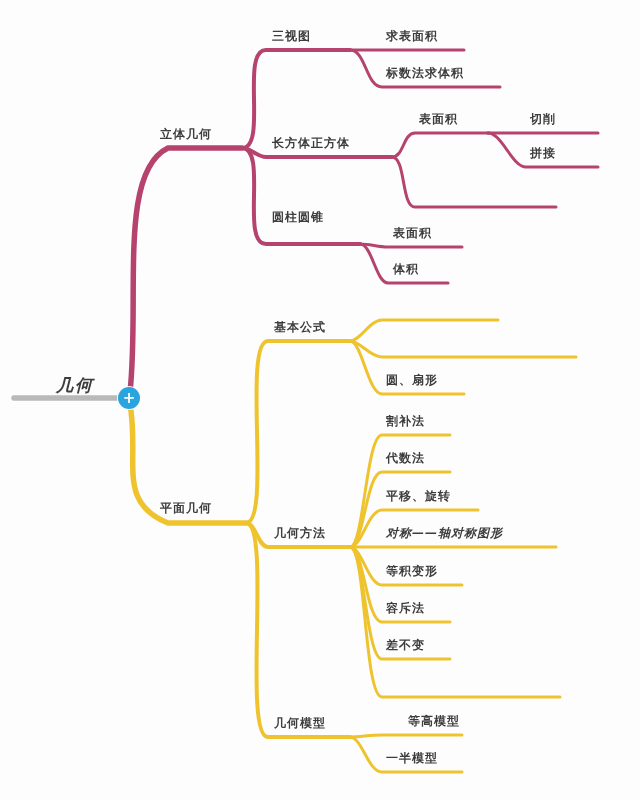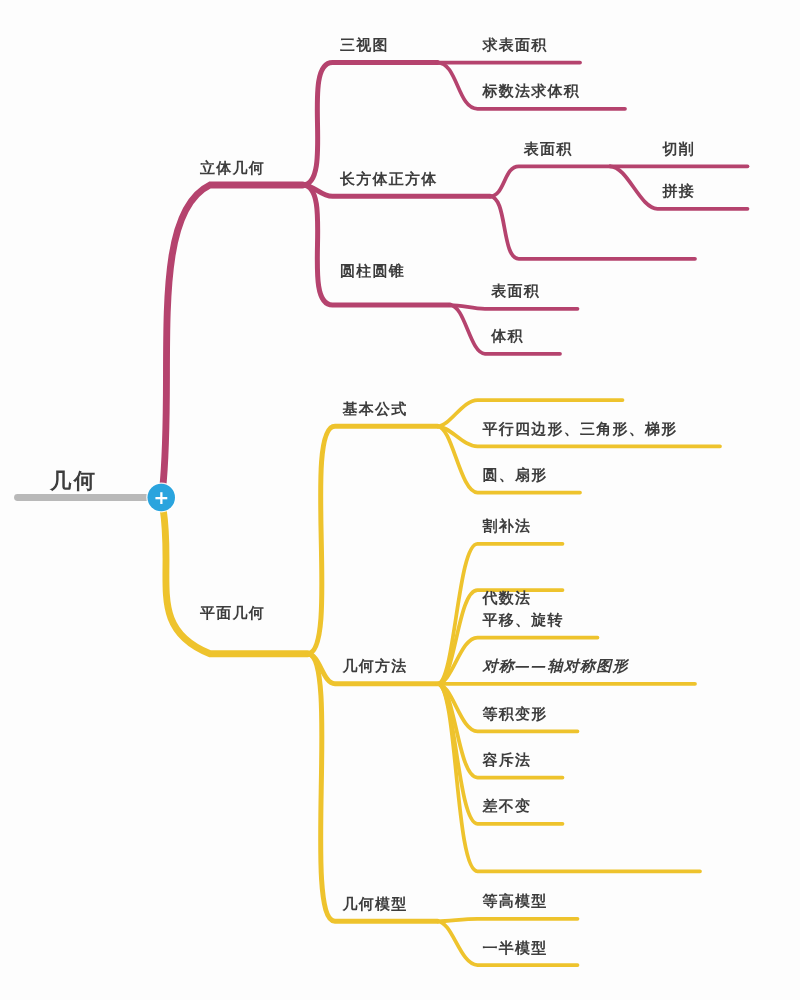--- a/index.html
+++ b/index.html
@@ -85,46 +85,45 @@
     <path class="stroke-plane w3" d="M 350 547 C 362 547 368 510 382 510 H 478"></path>
     <path class="stroke-plane w3" d="M 350 547 C 360 547 370 547 382 547 H 556"></path>
     <path class="stroke-plane w3" d="M 350 547 C 362 547 368 585 382 585 H 462"></path>
     <path class="stroke-plane w3" d="M 350 547 C 364 547 366 622 382 622 H 450"></path>
     <path class="stroke-plane w3" d="M 350 547 C 364 547 366 659 382 659 H 450"></path>
     <path class="stroke-plane w3" d="M 350 547 C 366 547 364 697 382 697 H 560"></path>
     <path class="stroke-plane w3" d="M 350 737 C 360 737 370 735 382 735 H 462"></path>
     <path class="stroke-plane w3" d="M 350 737 C 362 737 368 772 382 772 H 462"></path>
   </svg>
 
-  <div class="label root-label" style="left:40px; top:375px;">几何</div>
+  <div class="label root-label" style="left:56px; top:375px;font-style:italic;">几何</div>
   <div class="node-dot">
     <span>+</span>
   </div>
 
   <div class="label" style="left:160px; top:124px;">立体几何</div>
   <div class="label" style="left:272px; top:26px;">三视图</div>
   <div class="label" style="left:386px; top:26px;">求表面积</div>
   <div class="label" style="left:386px; top:63px;">标数法求体积</div>
   <div class="label" style="left:272px; top:133px;">长方体正方体</div>
   <div class="label" style="left:419px; top:109px;">表面积</div>
   <div class="label" style="left:530px; top:109px;">切削</div>
   <div class="label" style="left:530px; top:143px;">拼接</div>
   <div class="label" style="left:272px; top:207px;">圆柱圆锥</div>
   <div class="label" style="left:393px; top:223px;">表面积</div>
   <div class="label" style="left:393px; top:259px;">体积</div>
 
-  <div class="label" style="left:160px; top:480px;">平面几何</div>
+  <div class="label" style="left:160px; top:499px;font-family:Liberation Mono, monospace;">平面几何</div>
   <div class="label" style="left:274px; top:317px;">基本公式</div>
-  <div class="label" style="left:386px; top:333px;">平行四边形、三角形、梯形</div>
   <div class="label" style="left:386px; top:370px;">圆、扇形</div>
   <div class="label" style="left:274px; top:523px;">几何方法</div>
   <div class="label" style="left:386px; top:411px;">割补法</div>
-  <div class="label" style="left:386px; top:448px;margin-top:20px;">代数法</div>
+  <div class="label" style="left:386px; top:448px;">代数法</div>
   <div class="label" style="left:386px; top:486px;text-align:center;">平移、旋转</div>
   <div class="label" style="left:386px; top:523px;font-style:italic;">对称——轴对称图形</div>
   <div class="label" style="left:386px; top:561px;">等积变形</div>
   <div class="label" style="left:386px; top:598px;">容斥法</div>
   <div class="label" style="left:386px; top:635px;">差不变</div>
   <div class="label" style="left:274px; top:713px;">几何模型</div>
-  <div class="label" style="left:386px; top:711px;">等高模型</div>
+  <div class="label" style="left:408px; top:711px;">等高模型</div>
   <div class="label" style="left:386px; top:748px;">一半模型</div>
 
 </div>
 
 </body></html>

